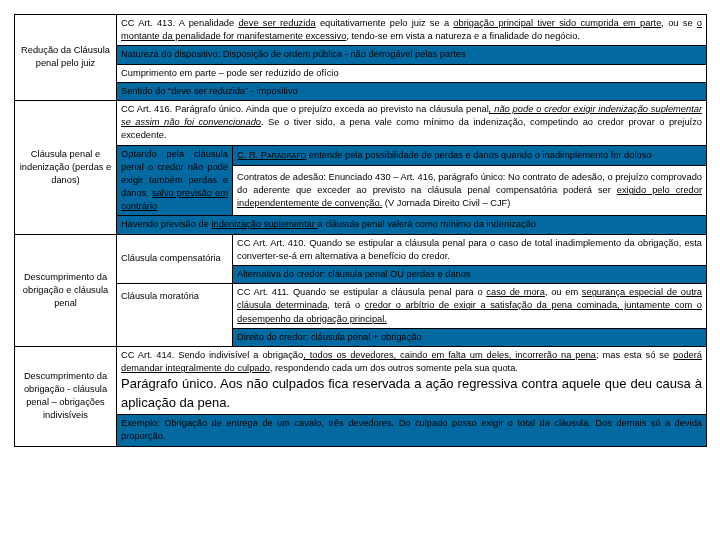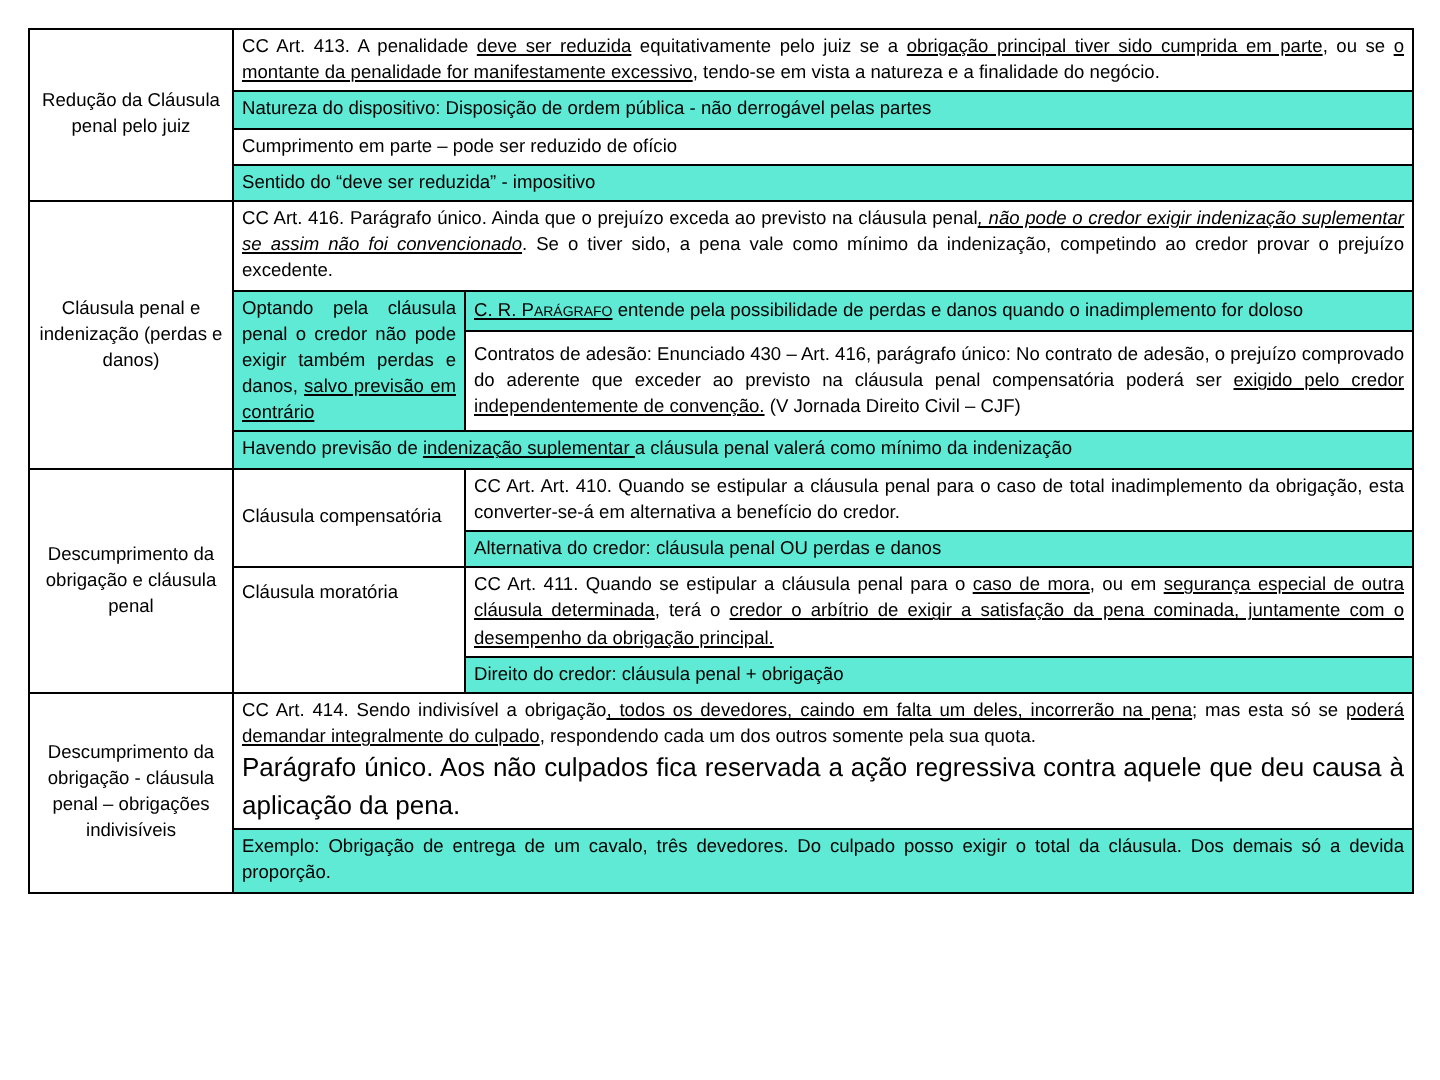--- a/index.html
+++ b/index.html
@@ -59,21 +59,21 @@
   .body-cell {
     text-align: justify;
     font-size: 9.3px;
     line-height: 1.45;
     padding: 3px 5px 3px 5px;
   }
   .body-cell-left {
     text-align: left;
   }
   .shaded {
-    background: #5eead4;
+    background: #0369a1;
   }
   .narrow-cell {
     text-align: justify;
     font-size: 9.3px;
     line-height: 1.5;
     padding: 3px 4px;
   }
   .tiny {
     font-size: 13px;
   }

